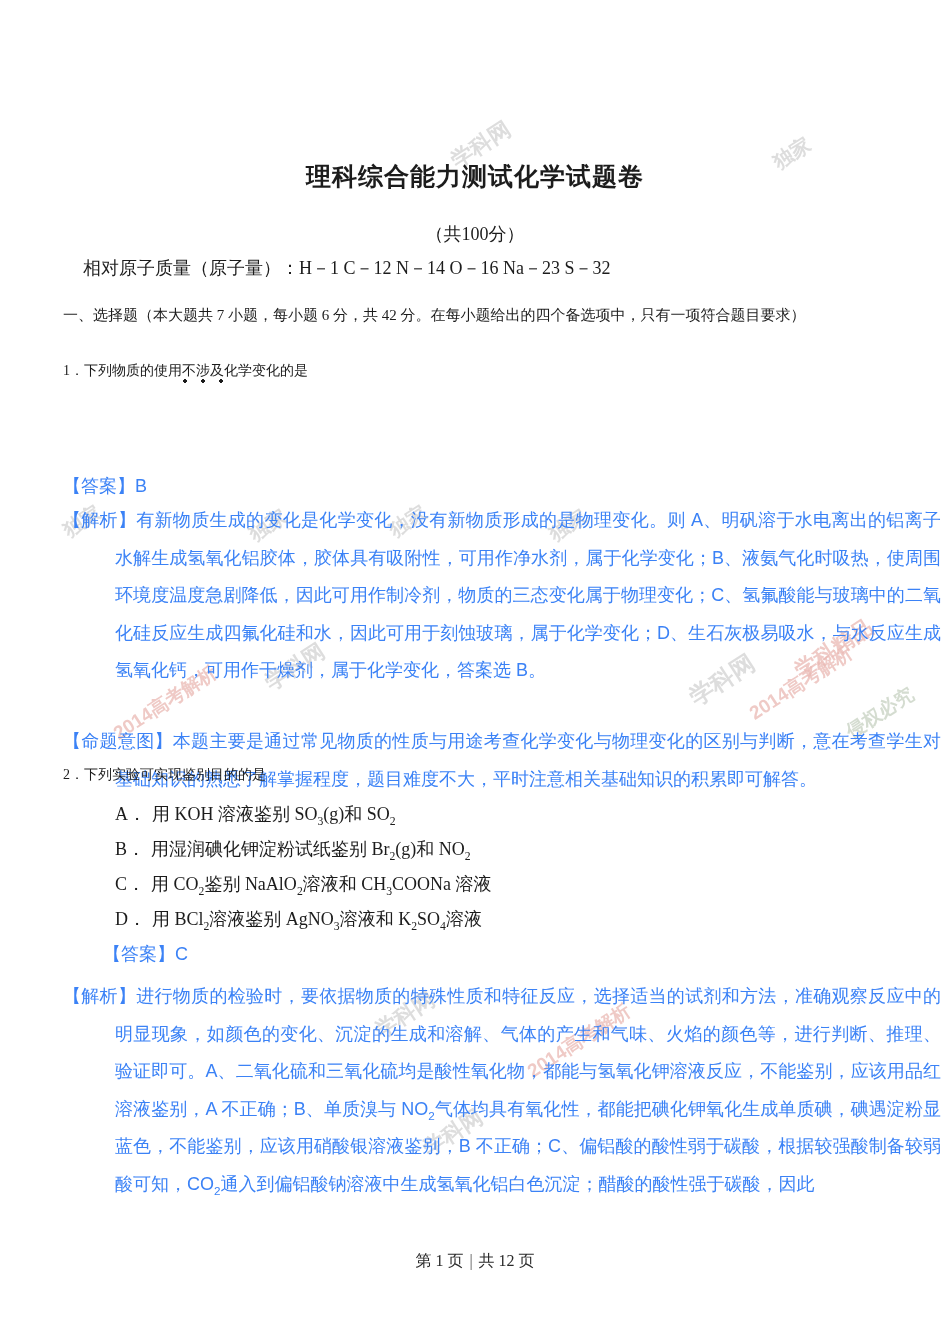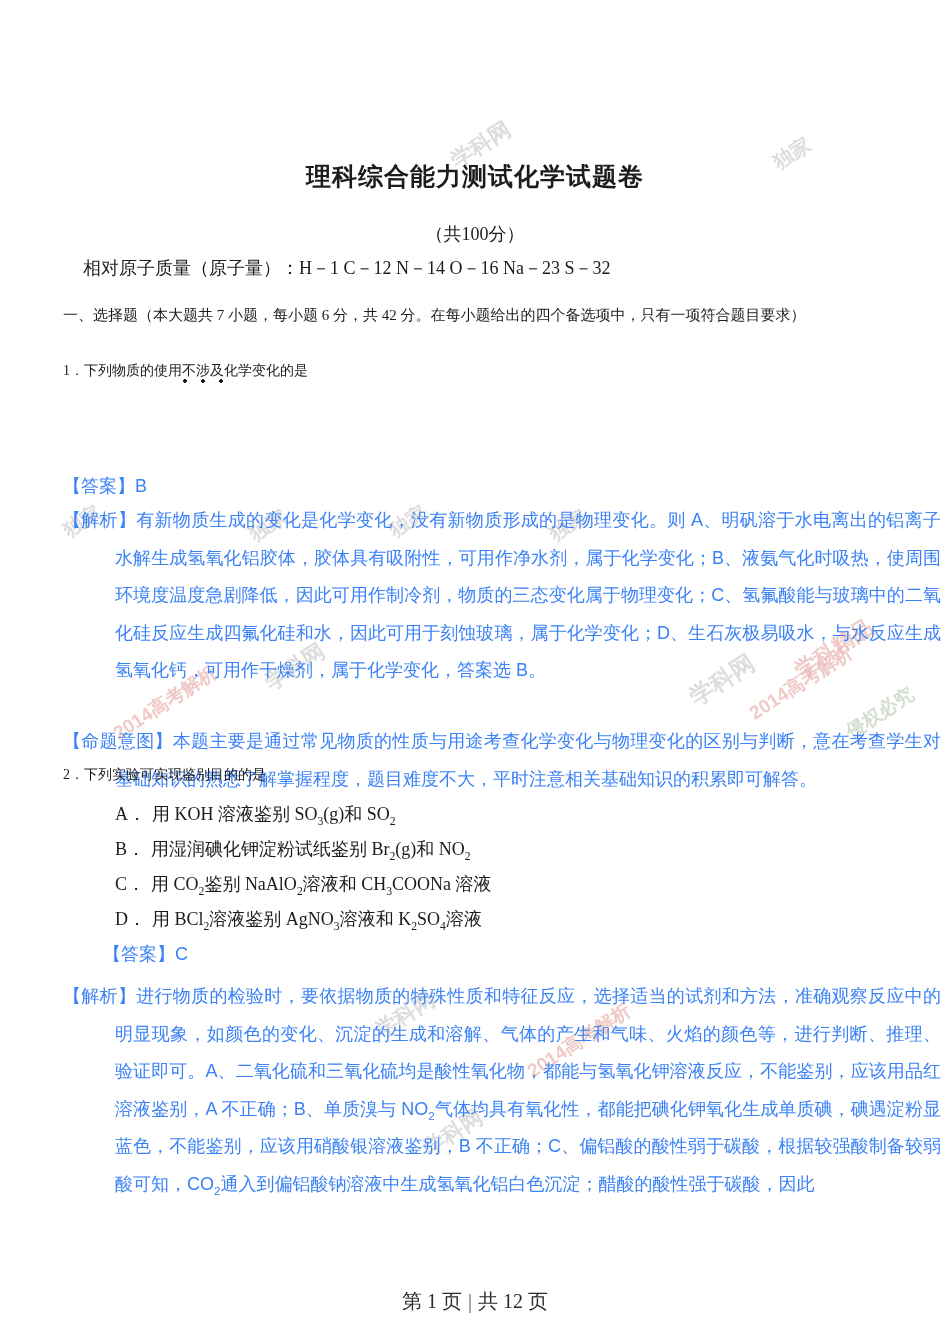--- a/index.html
+++ b/index.html
@@ -47,21 +47,21 @@
   .in1 { top:723px; }
 
   .q2stem { top:766px; left:63px; }
   .q2opt { left:115px; font-size:18px; }
   .q2o0 { top:802px; } .q2o1 { top:837px; } .q2o2 { top:872px; } .q2o3 { top:907px; }
   .a2 { top:942px;margin-left:40px; }
   .an2 { top:978px; }
 
   sub { font-size:0.65em; line-height:0; }
 
-  .footer { top:1288px; font-size:20px; color:#2a2a2a; }
+  .footer { top:1251px; font-size:16px; color:#2a2a2a; }
   .footer .sep { padding:0 6px; color:#555; }
 
   
   .wm-layer { position:absolute; inset:0; z-index:0; pointer-events:none; }
   .content { position:absolute; inset:0; z-index:1; }
   .wm {
     position:absolute; transform:rotate(-33deg);
     font-family:"Liberation Sans","DejaVu Sans",sans-serif;
     font-weight:bold; white-space:nowrap;
   }

